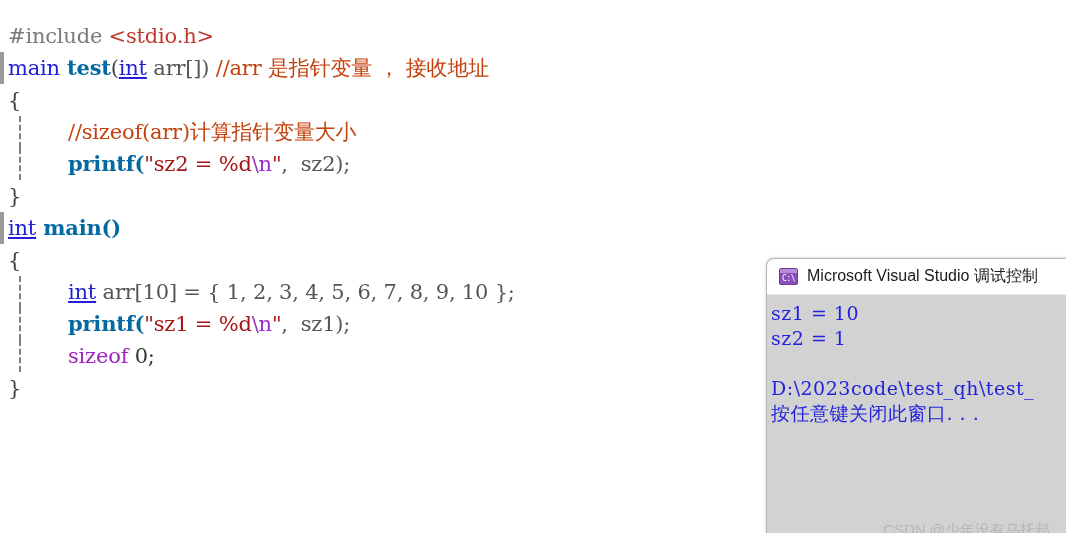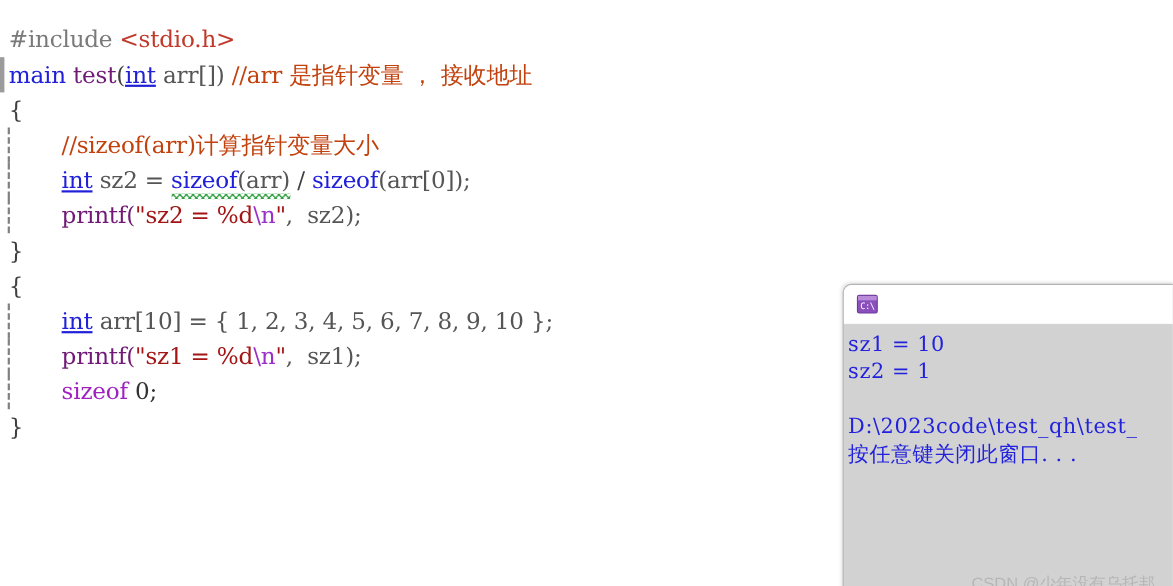--- a/index.html
+++ b/index.html
@@ -56,28 +56,28 @@
     content: "";
     position: absolute;
     left: 7px;
     top: 0;
     width: 0;
     height: 32px;
     border-left: 2px dashed #808080;
   }
 
   .indent1 { padding-left: 8px; }
-  .indent2 { padding-left: 56px; }
+  .indent2 { padding-left: 56px; margin-left: 12px; }
 
   
   .c-plain    { color: #3b3b3b; }
   .c-pre      { color: #7a7a7a; }
   .c-keyword  { color: #2020d8; }
   .c-type     { color: #2020d8; text-decoration: underline; }
-  .c-func     { color: #701a75; }
+  .c-func     { color: #0369a1; font-weight: bold; }
   .c-ident    { color: #555555; }
   .c-string   { color: #a31515; }
   .c-escape   { color: #9b30c9; }
   .c-comment  { color: #c2410c; }
   .c-control  { color: #a020c0; }
   .c-number   { color: #333333; }
   .c-punct    { color: #404040; }
   .c-red      { color: #c0392b; }
 
   .squiggle {
@@ -185,26 +185,26 @@
   <div class="code-area">
 
     <div class="line indent1"><span class="c-pre">#include</span><span class="c-plain"> </span><span class="c-red">&lt;stdio.h&gt;</span></div>
 
     <div class="line marked indent1"><span class="c-keyword">main</span><span class="c-func"> test</span><span class="c-punct">(</span><span class="c-type">int</span><span class="c-ident"> arr[])</span><span class="c-comment"> //arr 是指针变量 ， 接收地址</span></div>
 
     <div class="line indent1"><span class="c-punct">{</span></div>
 
     <div class="line guide indent2"><span class="c-comment">//sizeof(arr)计算指针变量大小</span></div>
 
-    <div class="line guide indent2"><span class="c-type">int</span><span class="c-ident"> sz2 = </span><span class="c-keyword squiggle">sizeof</span><span class="c-ident squiggle">(arr)</span><span class="c-punct"> / </span><span class="c-keyword">sizeof</span><span class="c-ident">(arr[0]);</span></div>
 
     <div class="line guide indent2"><span class="c-func">printf(</span><span class="c-string">"sz2 = %d</span><span class="c-escape">\n</span><span class="c-string">"</span><span class="c-ident">,  sz2);</span></div>
 
     <div class="line indent1"><span class="c-punct">}</span></div>
 
+    <div class="line marked indent1"><span class="c-type">int</span><span class="c-func"> main()</span></div>
 
     <div class="line indent1"><span class="c-punct">{</span></div>
 
     <div class="line guide indent2"><span class="c-type">int</span><span class="c-ident"> arr[10] = { 1, 2, 3, 4, 5, 6, 7, 8, 9, 10 };</span></div>
 
 
     <div class="line guide indent2"><span class="c-func">printf(</span><span class="c-string">"sz1 = %d</span><span class="c-escape">\n</span><span class="c-string">"</span><span class="c-ident">,  sz1);</span></div>
 
 
     <div class="line guide indent2"><span class="c-control">sizeof</span><span class="c-number"> 0;</span></div>
@@ -213,20 +213,21 @@
 
   </div>
 </div>
 
 <div id="console-window">
 
   <div id="console-titlebar">
     <span class="console-icon">
         <span class="cglyph">C:\</span>
       </span>
+    <span id="console-title-text">Microsoft Visual Studio 调试控制</span>
   </div>
 
   <div id="console-body">
     <div class="console-line">sz1 = 10</div>
     <div class="console-line">sz2 = 1</div>
     <div class="console-line console-blank"></div>
     <div class="console-line">D:\2023code\test_qh\test_</div>
     <div class="console-line">按任意键关闭此窗口. . .</div>
 
     <div id="watermark">CSDN @少年没有乌托邦。</div>

